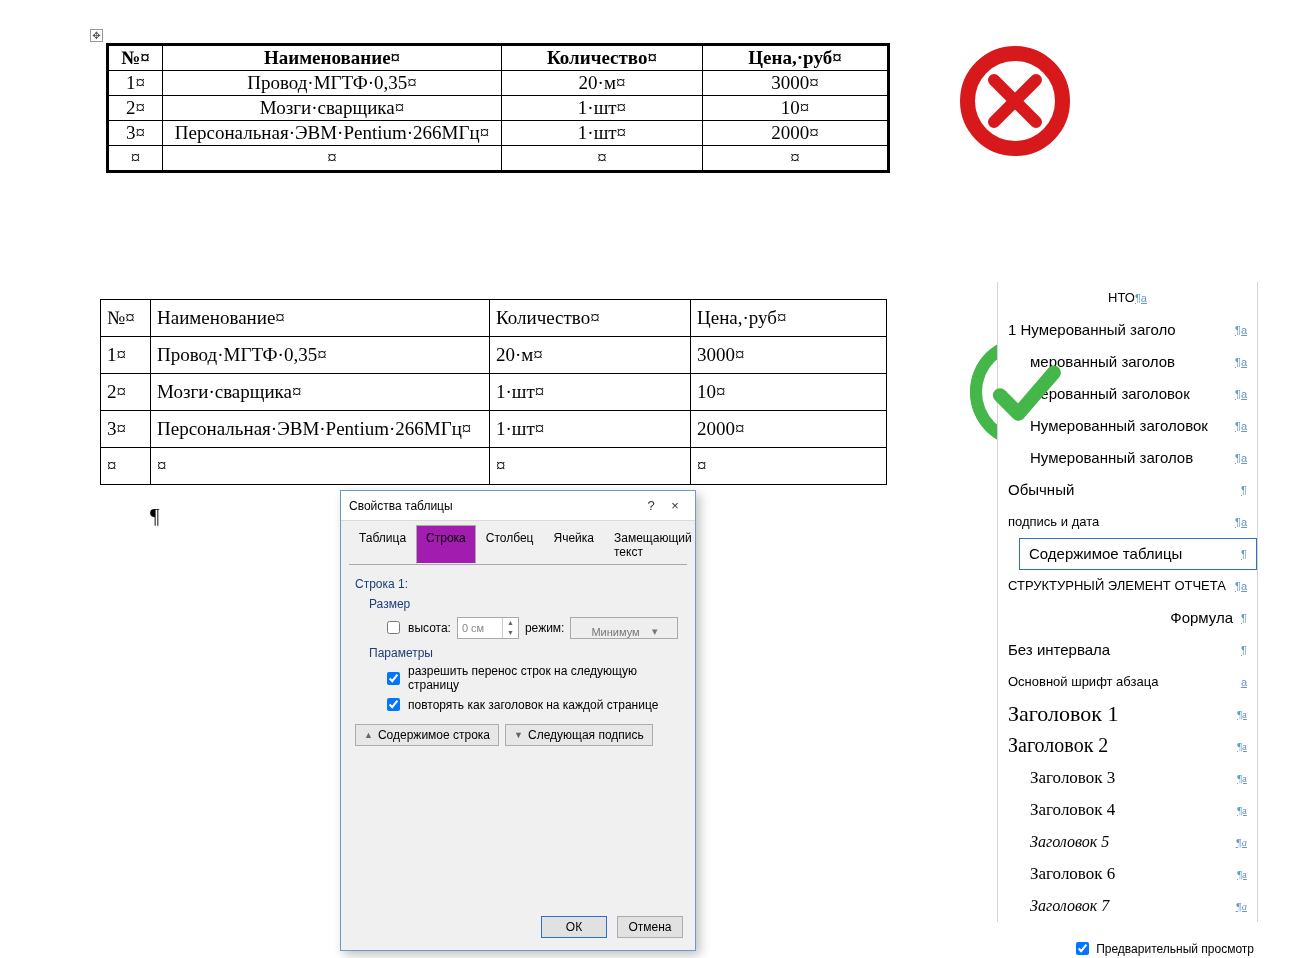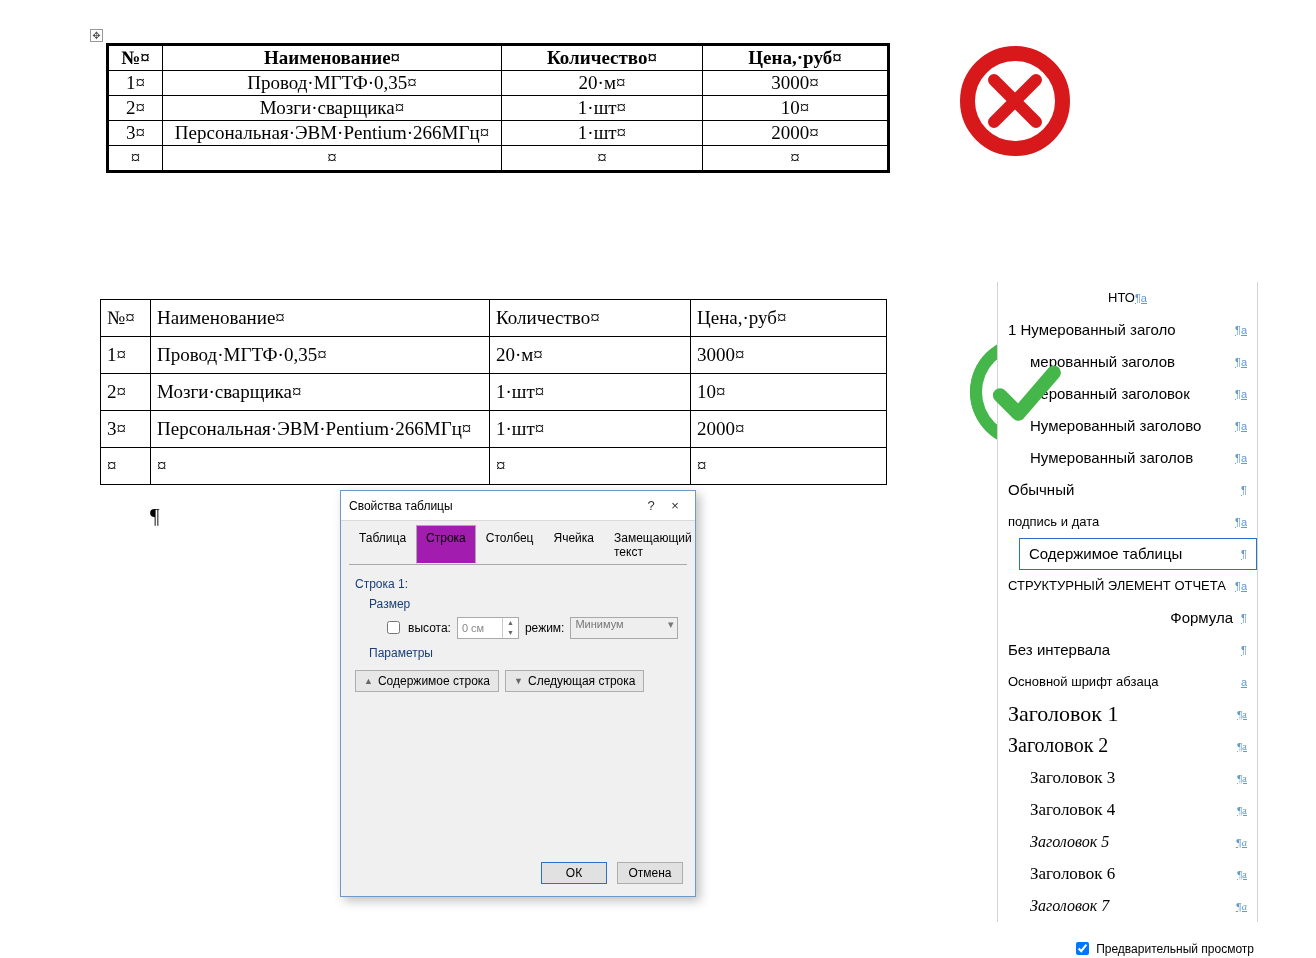--- a/index.html
+++ b/index.html
@@ -58,21 +58,21 @@
 .row-title { color:#1a3e7a; font-size:12px; margin:2px 0 4px; }
 .group-label { color:#1a3e7a; font-size:12px; margin:6px 0 4px; }
 .indent { padding-left:14px; }
 .chk { display:flex; align-items:center; gap:5px; margin:3px 0; font-size:12px; color:#000; }
 .chk input { width:13px; height:13px; }
 .size-row { display:flex; align-items:center; gap:6px; font-size:12px; }
 .spinner { width:62px; height:22px; display:flex; border:1px solid #a9a9a9; background:#fff; }
 .spinner input { border:none; width:44px; font-size:11px; color:#888; padding:0 4px; background:#fff; }
 .spinner .spins { width:17px; display:flex; flex-direction:column; }
 .spinner .spins div { flex:1; border-left:1px solid #ccc; display:flex; align-items:center; justify-content:center; font-size:7px; color:#666; }
-.mode-sel { width:108px; height:22px; border:1px solid #a9a9a9; background:#eee; color:#777; font-size:11px; display:flex; align-items:flex-start; padding:0 4px; justify-content:space-between; }
+.mode-sel { width:108px; height:22px; border:1px solid #a9a9a9; background:#eee; color:#777; font-size:11px; display:flex; align-items:flex-end; padding:0 20px; justify-content:space-between; }
 .nav-btns { display:flex; gap:6px; margin:10px 0 0 0; }
 .nav-btn { border:1px solid #adadad; background:#e7e7e7; font-size:12px; padding:3px 8px; display:flex; align-items:center; gap:5px; }
 .nav-btn .tri { font-size:9px; color:#666; }
 .dlg-foot { display:flex; justify-content:flex-end; gap:10px; padding:170px 12px 12px 12px; }
 .dlg-btn { width:66px; height:22px; border:1px solid #adadad; background:#e1e1e1; font-size:12px; display:flex; align-items:center; justify-content:center; cursor:pointer; }
 .dlg-btn.primary { border:1.5px solid #2a71cc; }
 
 
 .styles-pane { position:absolute; right:58px; top:282px; width:261px; border-left:1px solid #d4d4d4; border-right:1px solid #d4d4d4; background:#fff; font-size:15px; }
 .style-item { height:32px; display:flex; align-items:center; justify-content:space-between; padding:0 10px; border-bottom:1px solid transparent; cursor:pointer; color:#000; }
@@ -213,29 +213,37 @@
         </div>
         <span>режим:</span>
         <div class="mode-sel">
           <span>Минимум</span>
           <span>▾</span>
         </div>
       </div>
     </div>
     <div class="group-label indent">Параметры</div>
     <div class="indent" style="padding-left:28px;">
+      <label class="chk">
+        <input type="checkbox" checked="" style="">
+        <span>разрешить перенос строк на следующую страницу</span>
+      </label>
+      <label class="chk">
+        <input type="checkbox" checked="" style="">
+        <span>повторять как заголовок на каждой странице</span>
+      </label>
     </div>
     <div class="nav-btns">
       <div class="nav-btn">
           <span class="tri">▲</span>
           <span>Содержимое строка</span>
         </div>
       <div class="nav-btn">
           <span class="tri">▼</span>
-          <span>Следующая строка</span>
+          <span>Следующая подпись</span>
         </div>
     </div>
   </div>
   <div class="dlg-foot">
     <div class="dlg-btn primary">ОК</div>
     <div class="dlg-btn">Отмена</div>
   </div>
 </div>
 
 <div class="styles-pane sans" id="styles-pane">
@@ -249,21 +257,21 @@
     </div>
     <div class="style-item">
       <span style="padding-left: 22px;">мерованный заголов</span>
       <span class="sym blue-under">¶a</span>
     </div>
     <div class="style-item">
       <span style="padding-left: 22px;">мерованный заголовок</span>
       <span class="sym blue-under">¶a</span>
     </div>
     <div class="style-item">
-      <span style="padding-left: 22px;">Нумерованный заголово</span>
+      <span style="padding-left: 22px;">Нумерованный заголовок</span>
       <span class="sym blue-under">¶a</span>
     </div>
     <div class="style-item">
       <span style="padding-left: 22px;">Нумерованный заголов</span>
       <span class="sym blue-under">¶a</span>
     </div>
     <div class="style-item">
       <span>Обычный</span>
       <span class="sym blue-under">¶</span>
     </div>

